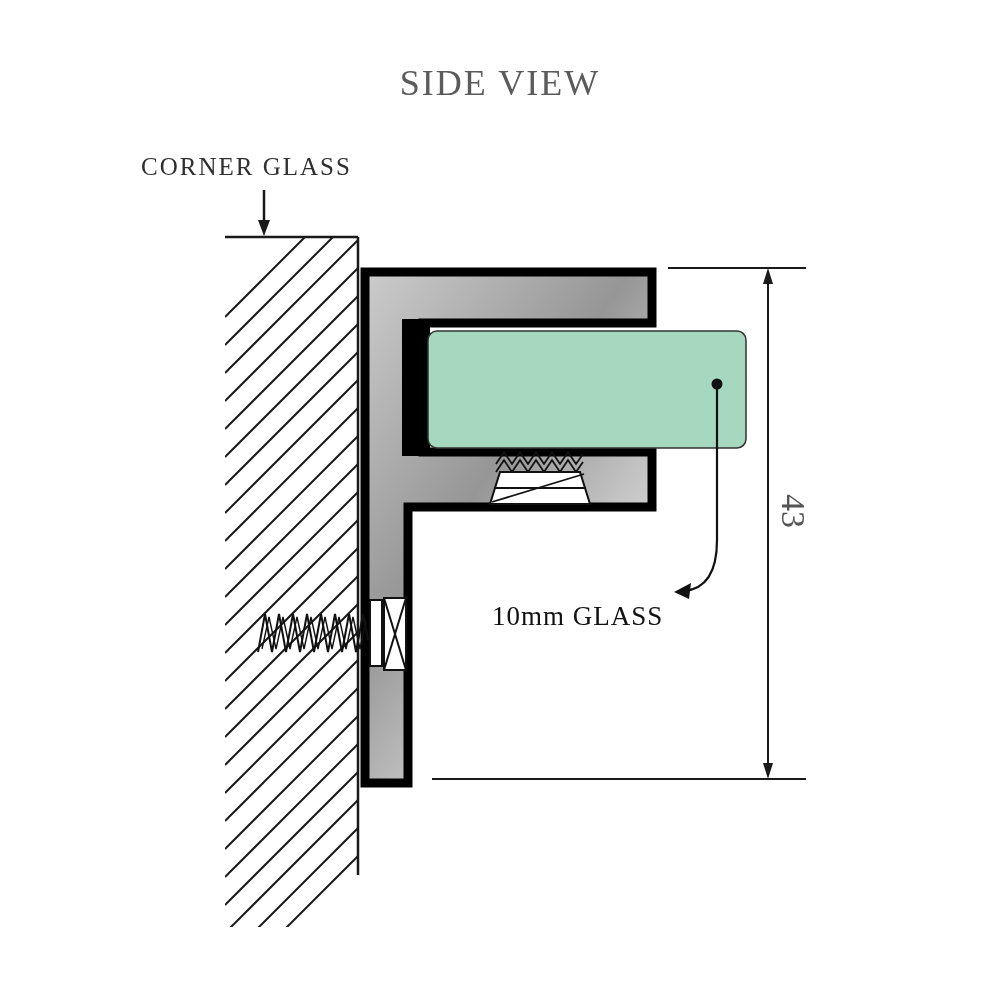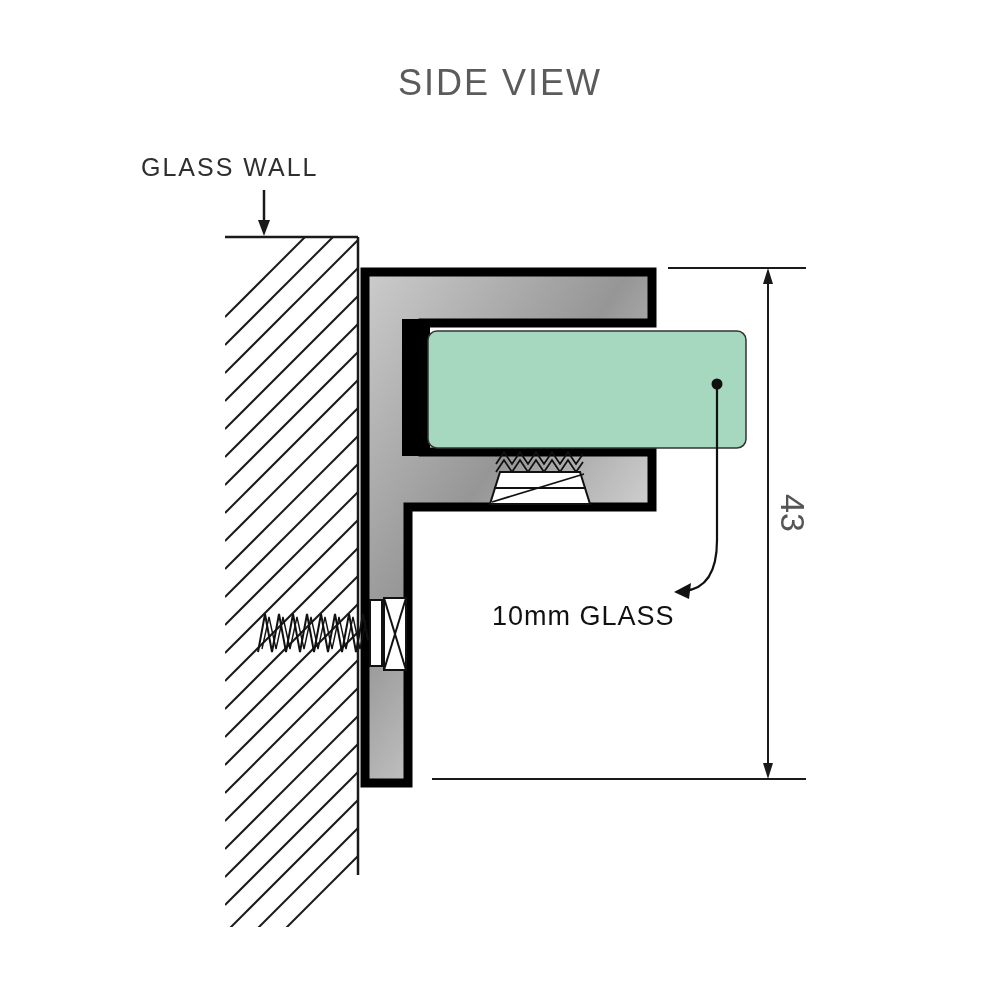--- a/index.html
+++ b/index.html
@@ -7,20 +7,21 @@
     padding: 0;
     background: #ffffff;
     font-family: "Liberation Sans", "DejaVu Sans", sans-serif;
   }
   .canvas {
     position: relative;
     width: 1000px;
     height: 1000px;
     background: #ffffff;
     overflow: hidden;
+    font-family: Liberation Serif, serif;
   }
   svg.drawing {
     position: absolute;
     left: 0; top: 0;
     width: 1000px; height: 1000px;
   }
   .label {
     position: absolute;
     white-space: nowrap;
     user-select: none;
@@ -150,17 +151,17 @@
     </g>
 
     <g>
       <circle cx="717" cy="384" r="5.5" fill="#111111"></circle>
       <path d="M717,384 L717,540 Q717,588 684,591" fill="none" stroke="#111111" stroke-width="2.2"></path>
       <polygon points="674,592 691,583 689,599" fill="#111111"></polygon>
     </g>
   </svg>
 
   <div class="label title">SIDE VIEW</div>
-  <div class="label corner-wall-label">GLASS WALL</div>
+  <div class="label corner-wall-label">CORNER GLASS</div>
   <div class="label glass-label">10mm GLASS</div>
   <div class="label dimension-label">43</div>
 
 </div>
 
 </body></html>

